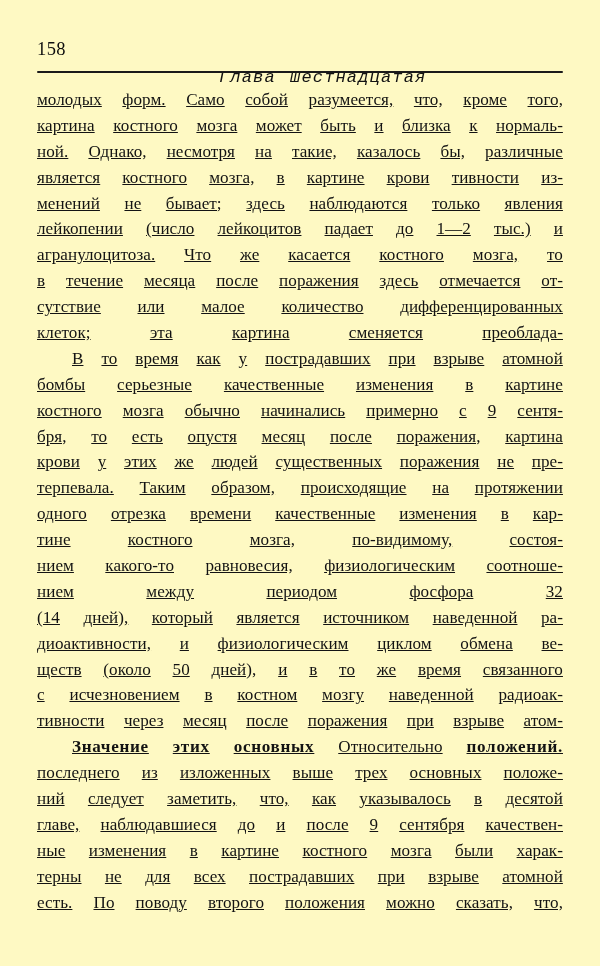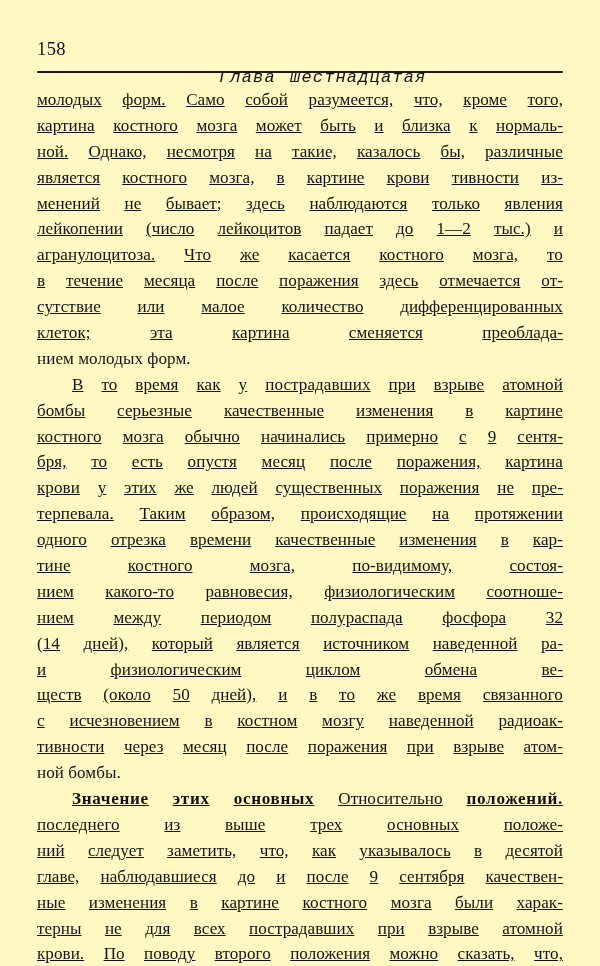--- a/index.html
+++ b/index.html
@@ -202,21 +202,20 @@
         <span class="w">количество</span>
         <span class="w">дифференцированных</span>
       </div>
       <div class="line j">
         <span class="w">клеток;</span>
         <span class="w">эта</span>
         <span class="w">картина</span>
         <span class="w">сменяется</span>
         <span class="w">преоблада-</span>
       </div>
-      <div class="line last">нием молодых форм.</div>
       <div class="line indent j">
         <span class="w">В</span>
         <span class="w">то</span>
         <span class="w">время</span>
         <span class="w">как</span>
         <span class="w">у</span>
         <span class="w">пострадавших</span>
         <span class="w">при</span>
         <span class="w">взрыве</span>
         <span class="w">атомной</span>
@@ -288,34 +287,34 @@
         <span class="w">нием</span>
         <span class="w">какого-то</span>
         <span class="w">равновесия,</span>
         <span class="w">физиологическим</span>
         <span class="w">соотноше-</span>
       </div>
       <div class="line j">
         <span class="w">нием</span>
         <span class="w">между</span>
         <span class="w">периодом</span>
-        <span class="w">полураспада</span>
         <span class="w">фосфора</span>
         <span class="w">32</span>
       </div>
       <div class="line j">
         <span class="w">(14</span>
         <span class="w">дней),</span>
         <span class="w">который</span>
         <span class="w">является</span>
         <span class="w">источником</span>
         <span class="w">наведенной</span>
         <span class="w">ра-</span>
       </div>
       <div class="line j">
+        <span class="w">диоактивности,</span>
         <span class="w">и</span>
         <span class="w">физиологическим</span>
         <span class="w">циклом</span>
         <span class="w">обмена</span>
         <span class="w">ве-</span>
       </div>
       <div class="line j">
         <span class="w">ществ</span>
         <span class="w">(около</span>
         <span class="w">50</span>
@@ -339,31 +338,31 @@
       <div class="line j">
         <span class="w">тивности</span>
         <span class="w">через</span>
         <span class="w">месяц</span>
         <span class="w">после</span>
         <span class="w">поражения</span>
         <span class="w">при</span>
         <span class="w">взрыве</span>
         <span class="w">атом-</span>
       </div>
-      <div class="line last">ной бомбы.</div>
       <div class="line indent j">
         <span class="w bold">Значение</span>
         <span class="w bold">этих</span>
         <span class="w bold">основных</span>
         <span class="w">Относительно</span>
         <span class="w bold">положений.</span>
       </div>
       <div class="line j">
         <span class="w">последнего</span>
         <span class="w">из</span>
+        <span class="w">изложенных</span>
         <span class="w">выше</span>
         <span class="w">трех</span>
         <span class="w">основных</span>
         <span class="w">положе-</span>
       </div>
       <div class="line j">
         <span class="w">ний</span>
         <span class="w">следует</span>
         <span class="w">заметить,</span>
         <span class="w">что,</span>
@@ -396,21 +395,21 @@
         <span class="w">терны</span>
         <span class="w">не</span>
         <span class="w">для</span>
         <span class="w">всех</span>
         <span class="w">пострадавших</span>
         <span class="w">при</span>
         <span class="w">взрыве</span>
         <span class="w">атомной</span>
       </div>
       <div class="line j">
-        <span class="w">крови.</span>
+        <span class="w">есть.</span>
         <span class="w">По</span>
         <span class="w">поводу</span>
         <span class="w">второго</span>
         <span class="w">положения</span>
         <span class="w">можно</span>
         <span class="w">сказать,</span>
         <span class="w">что,</span>
       </div>
     </div>
 

